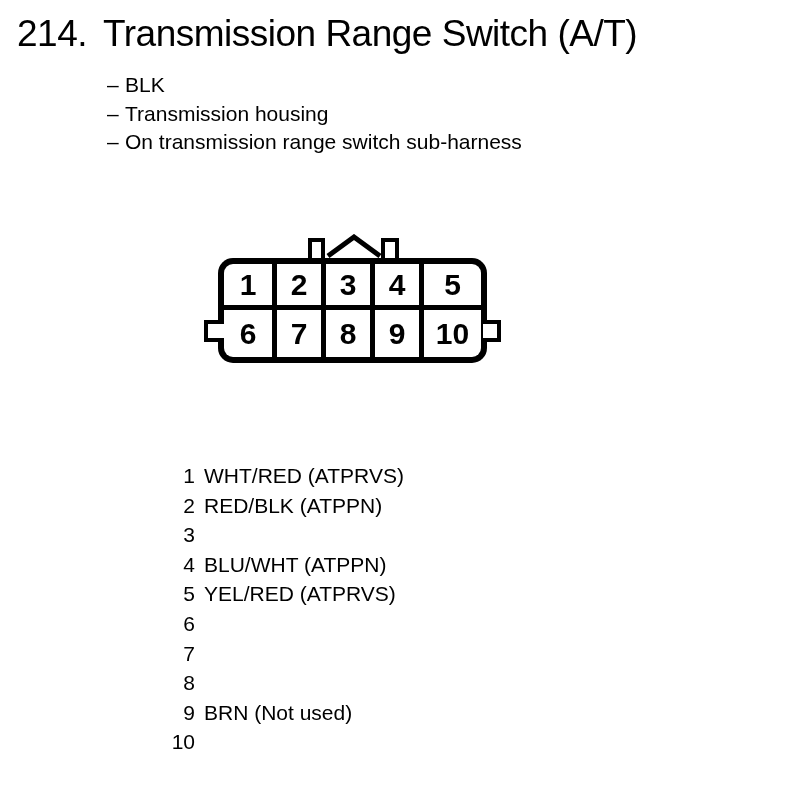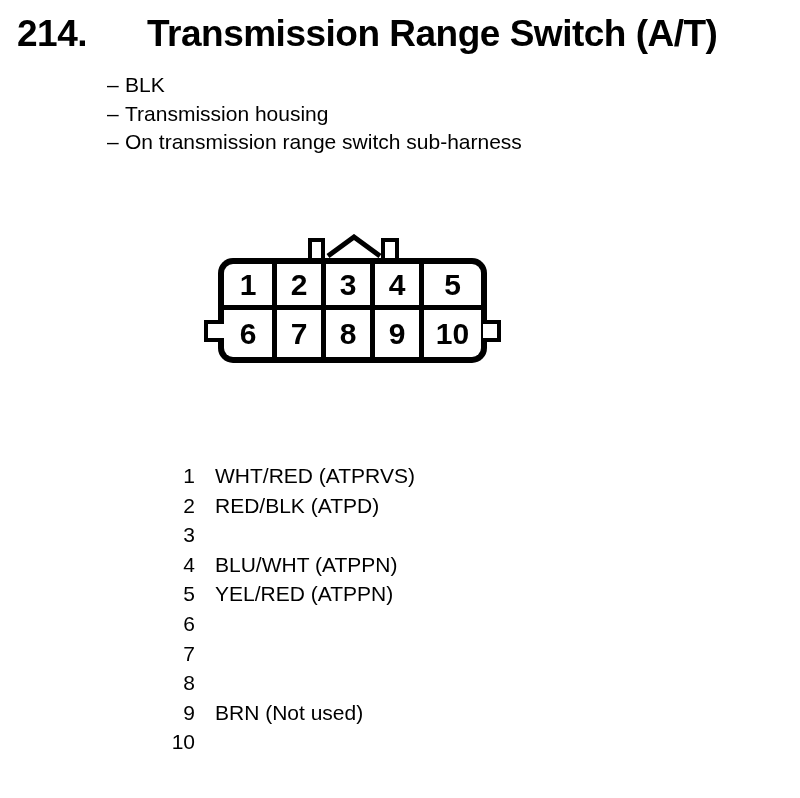--- a/index.html
+++ b/index.html
@@ -9,22 +9,22 @@
     color: #000000;
     font-family: "Liberation Sans", "DejaVu Sans", sans-serif;
     overflow: hidden;
   }
   .doc { position: relative; width: 800px; height: 798px; background: #ffffff; }
 
   
   .title-row {
     position: absolute; left: 17px; top: 14px;
     display: flex; align-items: baseline;
-    font-weight: bold; font-size: 37px; line-height: 40px;
-    letter-spacing: -0.5px; white-space: nowrap; gap: 44px;
+    font-weight: normal; font-size: 37px; line-height: 40px;
+    letter-spacing: -0.5px; white-space: nowrap;
   }
   .title-num { width: 86px; }
 
   
   .bullets {
     position: absolute; left: 107px; top: 71px;
     font-size: 21px; line-height: 28.6px;
   }
   .bullet { display: flex; white-space: nowrap; }
   .bullet .dash { width: 18px; }
@@ -66,21 +66,21 @@
   }
   .cell.c1  { border-top-left-radius: 9px; }
   .cell.c5  { border-top-right-radius: 9px; }
   .cell.c6  { border-bottom-left-radius: 9px; }
   .cell.c10 { border-bottom-right-radius: 9px; }
 
   
   .pin-list { position: absolute; left: 160px; top: 461px; font-size: 21px; }
   .pin-row { display: flex; height: 29.6px; line-height: 29.6px; white-space: nowrap; }
   .pin-num { width: 35px; text-align: right; }
-  .pin-label { margin-left: 20px; text-align: center; }
+  .pin-label { margin-left: 9px; text-align: center; }
 </style>
 </head>
 <body>
 
 <main class="doc">
 
   <header class="title-row">
     <span class="title-num">214.</span>
     <span class="title-text">Transmission Range Switch (A/T)</span>
   </header>
@@ -143,32 +143,32 @@
     </div>
   </figure>
 
   <section class="pin-list">
     <div class="pin-row">
       <span class="pin-num">1</span>
       <span class="pin-label">WHT/RED (ATPRVS)</span>
     </div>
     <div class="pin-row">
       <span class="pin-num">2</span>
-      <span class="pin-label">RED/BLK (ATPD)</span>
+      <span class="pin-label">RED/BLK (ATPPN)</span>
     </div>
     <div class="pin-row">
       <span class="pin-num">3</span>
     </div>
     <div class="pin-row">
       <span class="pin-num">4</span>
       <span class="pin-label">BLU/WHT (ATPPN)</span>
     </div>
     <div class="pin-row">
       <span class="pin-num">5</span>
-      <span class="pin-label">YEL/RED (ATPPN)</span>
+      <span class="pin-label">YEL/RED (ATPRVS)</span>
     </div>
     <div class="pin-row">
       <span class="pin-num">6</span>
     </div>
     <div class="pin-row">
       <span class="pin-num">7</span>
     </div>
     <div class="pin-row">
       <span class="pin-num">8</span>
     </div>

